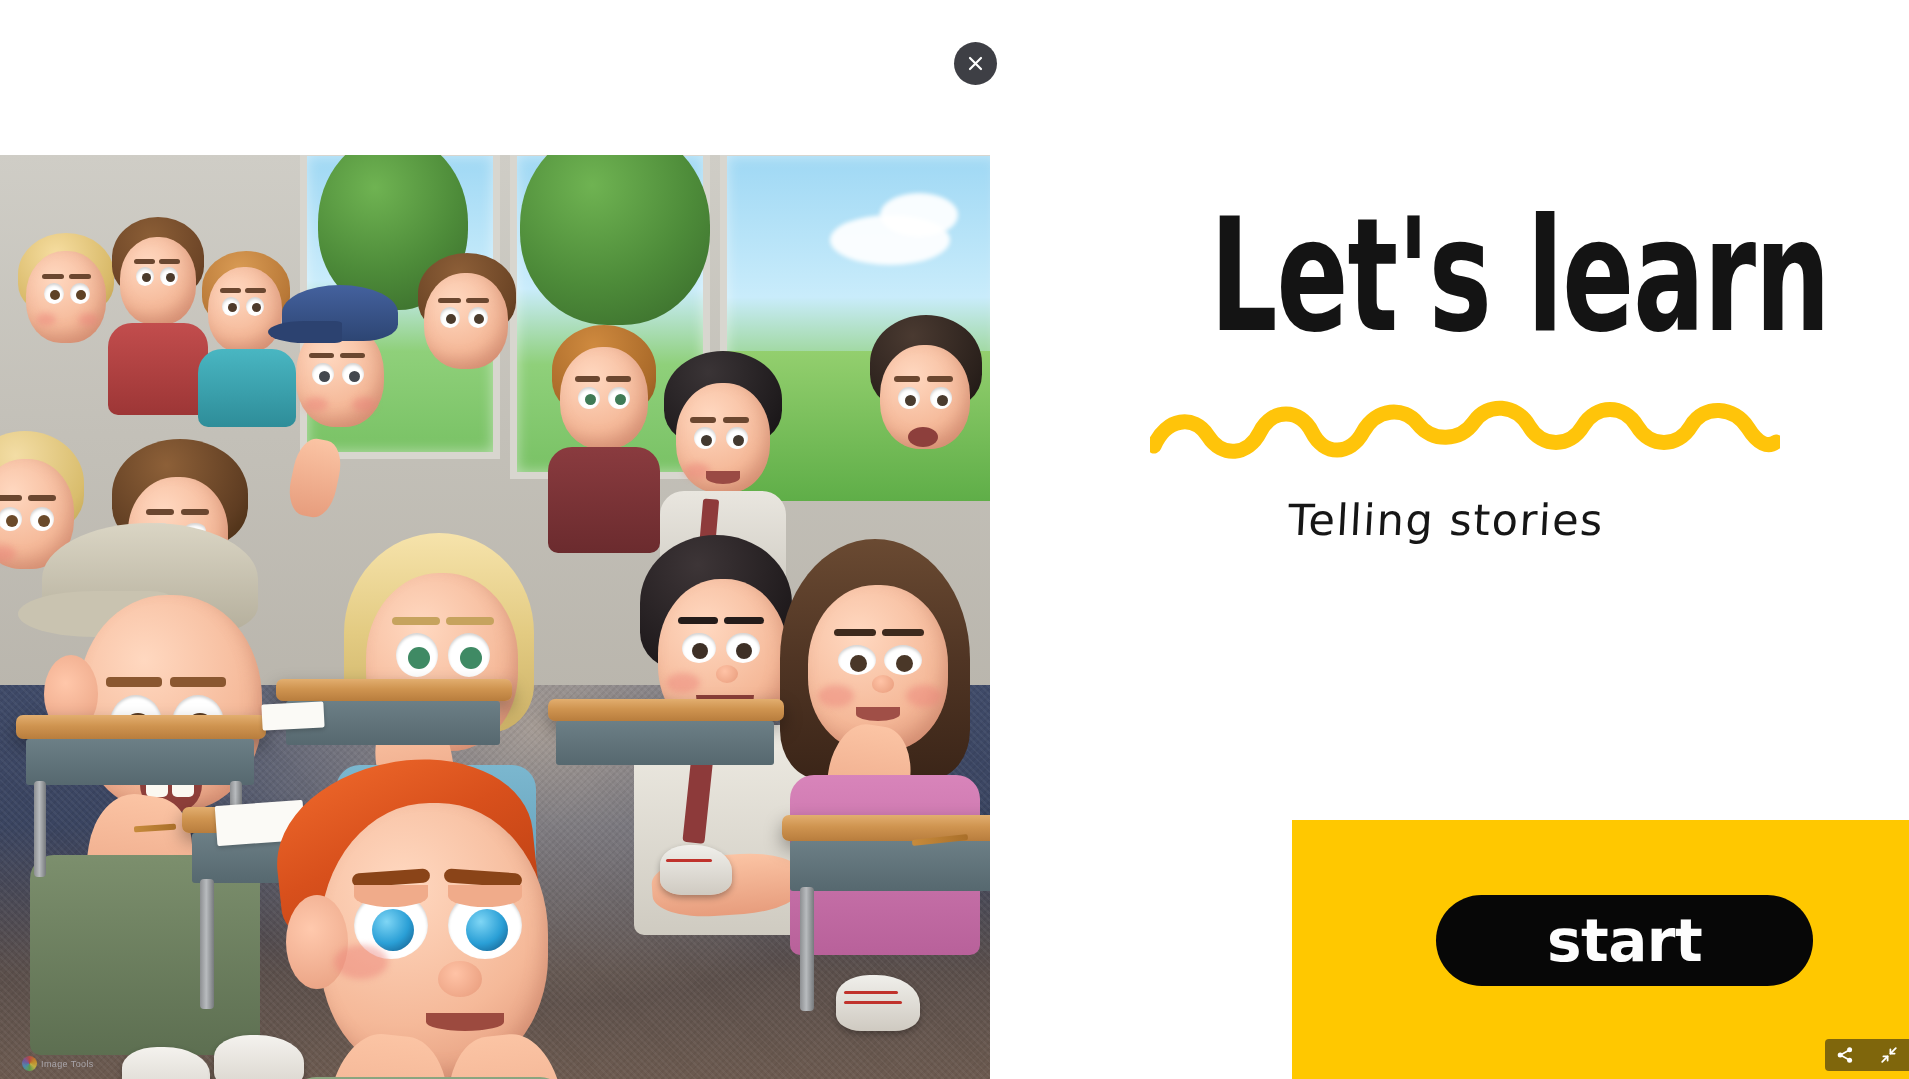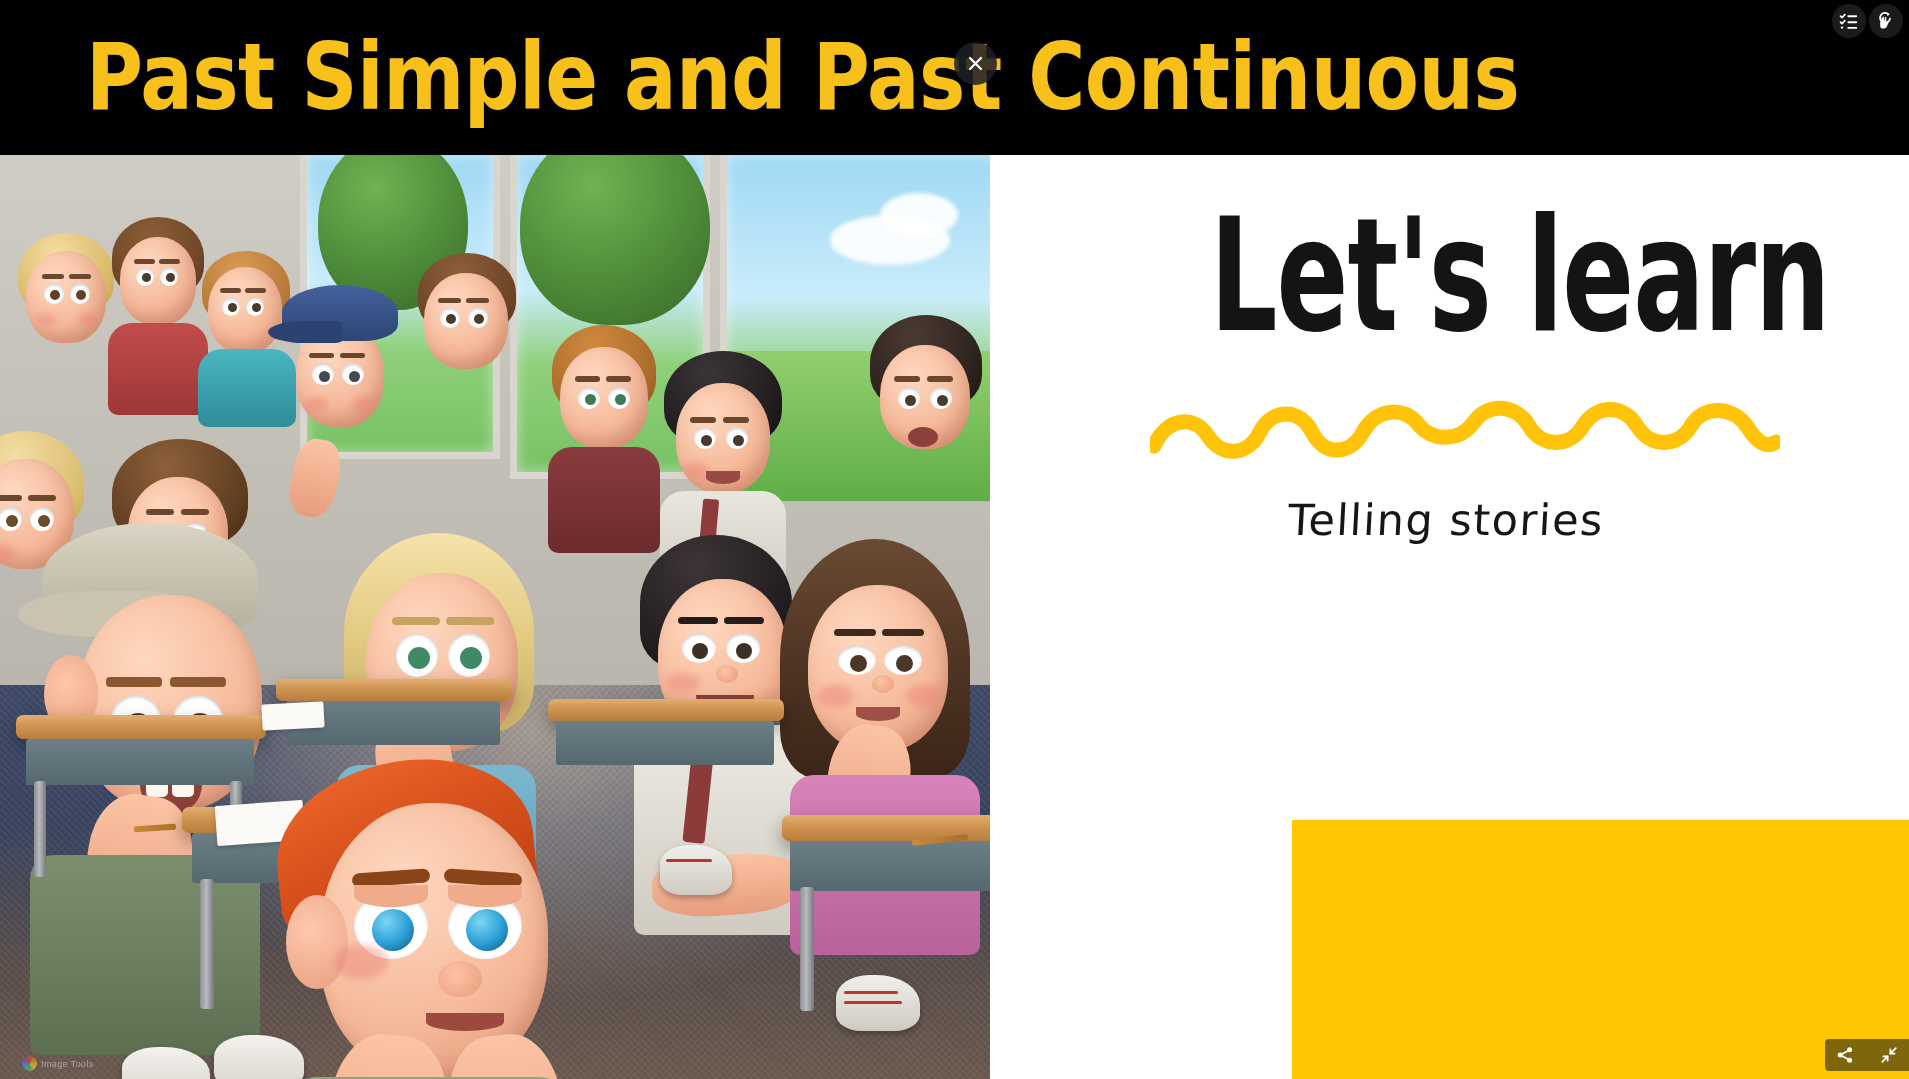--- a/index.html
+++ b/index.html
@@ -588,49 +588,24 @@
              C 122 10, 150 10, 162 34 C 174 58, 200 58, 213 34
              C 226 10, 254 8, 268 26 C 282 44, 310 44, 324 24
              C 338 4, 366 6, 379 28 C 392 50, 420 50, 433 28
              C 446 6, 474 6, 487 28 C 500 50, 528 50, 541 28
              C 554 6, 584 8, 598 30 C 608 46, 618 50, 626 44" fill="none" stroke="#FFC40A" stroke-width="15" stroke-linecap="round" stroke-linejoin="round"></path>
   </svg>
 
   <div class="subtitle">Telling stories</div>
 
   <div class="yellow-card"></div>
-
-  <div class="header">
-    <div class="header-title">Past Simple  and Past Continuous</div>
-    <div class="header-icons">
-      <div class="hdr-btn">
-        <svg width="20" height="20" viewBox="0 0 20 20">
-          <path d="M1.5 5.2 L3 6.7 L5.8 3.6" fill="none" stroke="#fff" stroke-width="1.7" stroke-linecap="round" stroke-linejoin="round"></path>
-          <path d="M1.5 11.2 L3 12.7 L5.8 9.6" fill="none" stroke="#fff" stroke-width="1.7" stroke-linecap="round" stroke-linejoin="round"></path>
-          <circle cx="3" cy="16.6" r="1.2" fill="#fff"></circle>
-          <rect x="8.4" y="4.3" width="9.8" height="1.9" rx="0.9" fill="#fff"></rect>
-          <rect x="8.4" y="10.3" width="9.8" height="1.9" rx="0.9" fill="#fff"></rect>
-          <rect x="8.4" y="15.9" width="9.8" height="1.9" rx="0.9" fill="#fff"></rect>
-        </svg>
-      </div>
-      <div class="hdr-btn">
-        <svg width="20" height="20" viewBox="0 0 20 20">
-          <path d="M12.6 3.4 A5 5 0 1 0 14 7.6" fill="none" stroke="#fff" stroke-width="1.8" stroke-linecap="round"></path>
-          <path d="M11.2 2.0 L13.2 3.5 L11.0 5.0 Z" fill="#fff"></path>
-          <path d="M9.0 6.4 C9.0 5.6 10.3 5.6 10.3 6.4 L10.3 11.0 L11.4 10.0
-                   C12.1 9.4 13.2 10.2 12.8 11.0 L11.1 15.0
-                   C10.6 16.4 9.6 17.4 8.0 17.4 L6.3 17.4
-                   C5.1 17.4 4.2 16.5 4.2 15.3 L4.2 11.2
-                   C4.2 10.4 5.5 10.4 5.5 11.2 L5.5 12.6 L5.5 7.0
-                   C5.5 6.2 6.8 6.2 6.8 7.0 L6.8 11.0 L6.8 6.2
-                   C6.8 5.4 8.1 5.4 8.1 6.2 L8.1 11.0 Z" fill="#fff"></path>
-        </svg>
-      </div>
-    </div>
+  <div class="start-btn">
+    <span class="start-label">start</span>
   </div>
+
 
   <div class="close-btn">
     <svg width="17" height="17" viewBox="0 0 17 17">
       <path d="M3 3 L14 14 M14 3 L3 14" stroke="#ffffff" stroke-width="2.2" stroke-linecap="round"></path>
     </svg>
   </div>
 
   <div class="bottom-toolbar">
     <div class="tb-btn">
       <svg width="18" height="18" viewBox="0 0 18 18">

